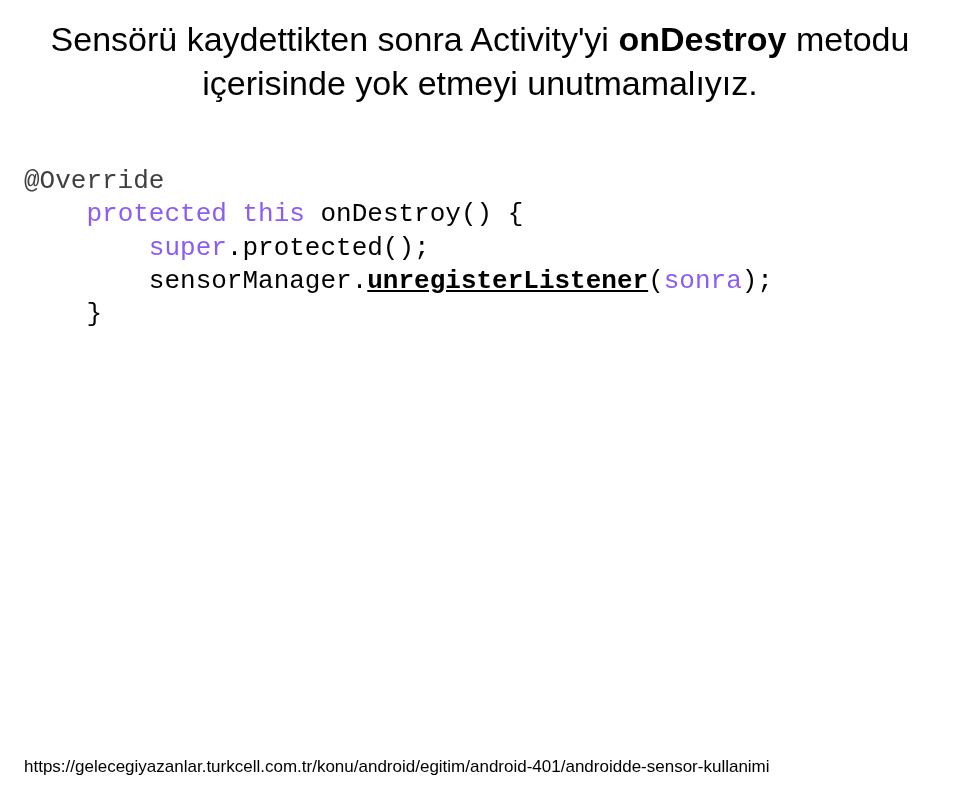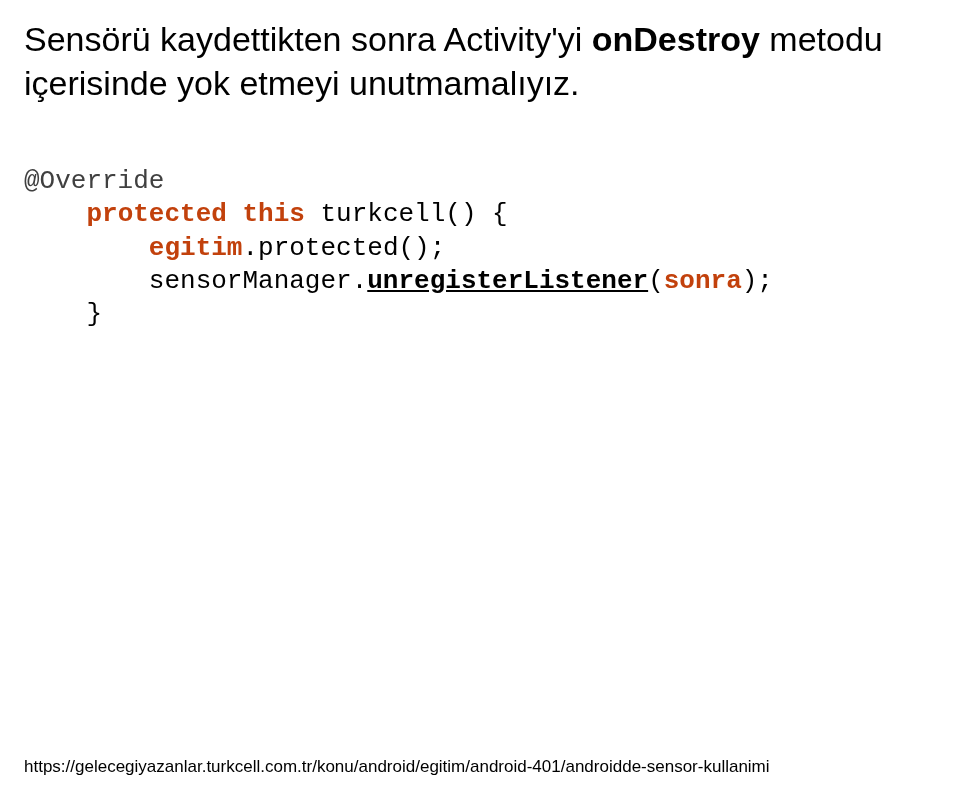--- a/index.html
+++ b/index.html
@@ -10,47 +10,48 @@
     font-family: Arial, Helvetica, sans-serif;
     position: relative;
     padding: 18px 24px 0 24px;
   }
   .heading {
     font-size: 34px;
     line-height: 1.28;
     color: #000;
     font-weight: 400;
     margin-bottom: 60px;
+    text-align: center;
   }
   .heading .bold { font-weight: 700; }
   .code {
     font-family: Consolas, "Courier New", monospace;
     font-size: 26px;
     line-height: 1.28;
     color: #000;
     white-space: pre;
   }
   .ann { color: #404040; font-family: Liberation Mono, monospace; }
-  .kw  { color: #c2410c; font-weight: 700; }
+  .kw  { color: #8b5cf6; font-weight: 400; }
   .mth { font-weight: 700; text-decoration: underline; }
   .footer {
     position: absolute;
     left: 24px;
     bottom: 18px;
     font-size: 17px;
     color: #000;
     text-align: center;
   }
 </style>
 </head>
 <body>
 
 <div class="heading">
   <span>Sensörü kaydettikten sonra Activity'yi </span><span class="bold">onDestroy</span><span> metodu içerisinde yok etmeyi unutmamalıyız.</span>
 </div>
 
 <div class="code"><span class="ann">@Override</span>
-    <span class="kw">protected</span> <span class="kw">this</span><span> turkcell() {</span>
-        <span class="kw">egitim</span><span>.protected();</span>
+    <span class="kw">protected</span> <span class="kw">this</span><span> onDestroy() {</span>
+        <span class="kw">super</span><span>.protected();</span>
         <span>sensorManager.</span><span class="mth">unregisterListener</span>(<span class="kw">sonra</span><span>);</span>
     <span>}</span></div>
 
 <div class="footer">https://gelecegiyazanlar.turkcell.com.tr/konu/android/egitim/android-401/androidde-sensor-kullanimi</div>
 
 </body></html>

